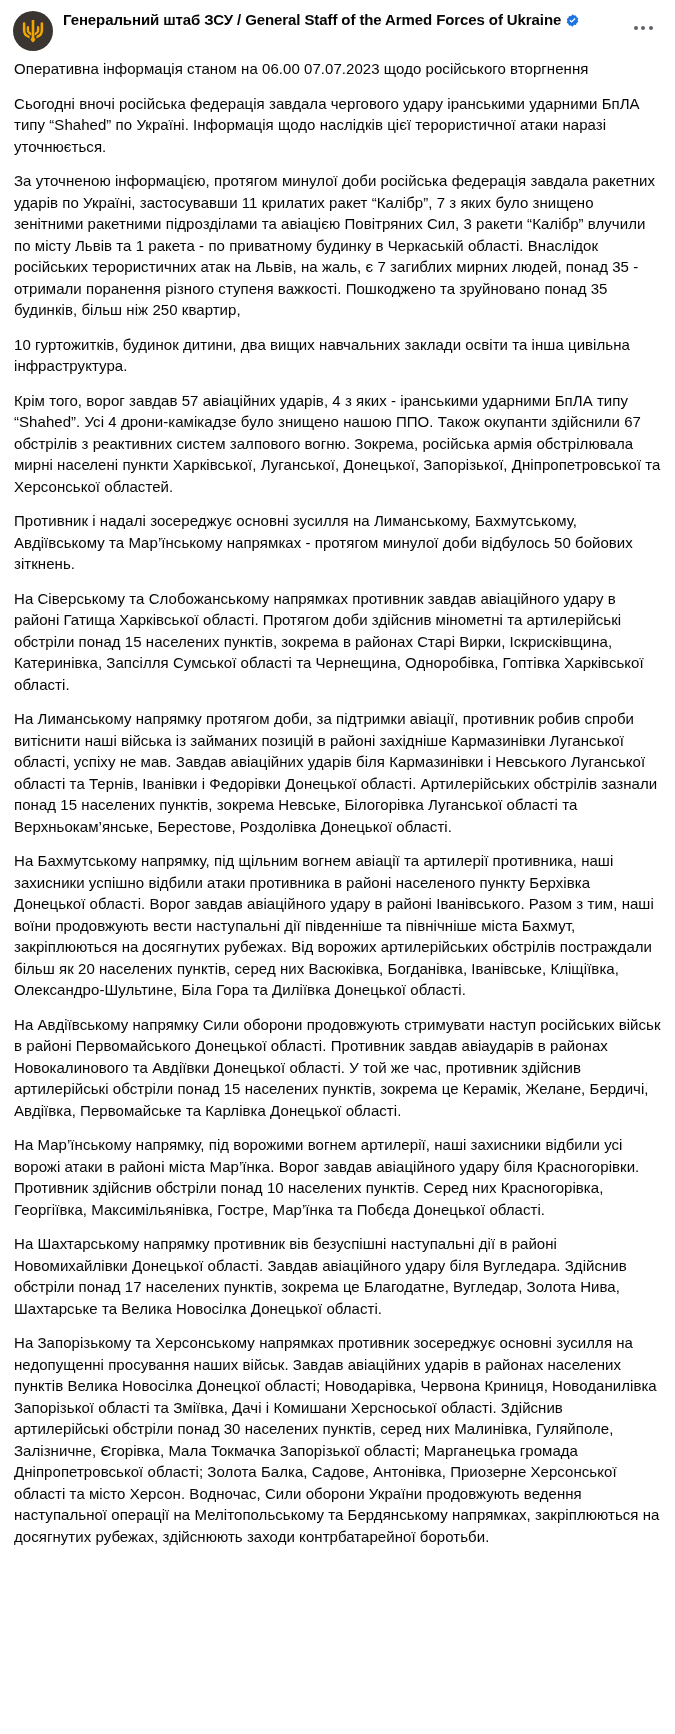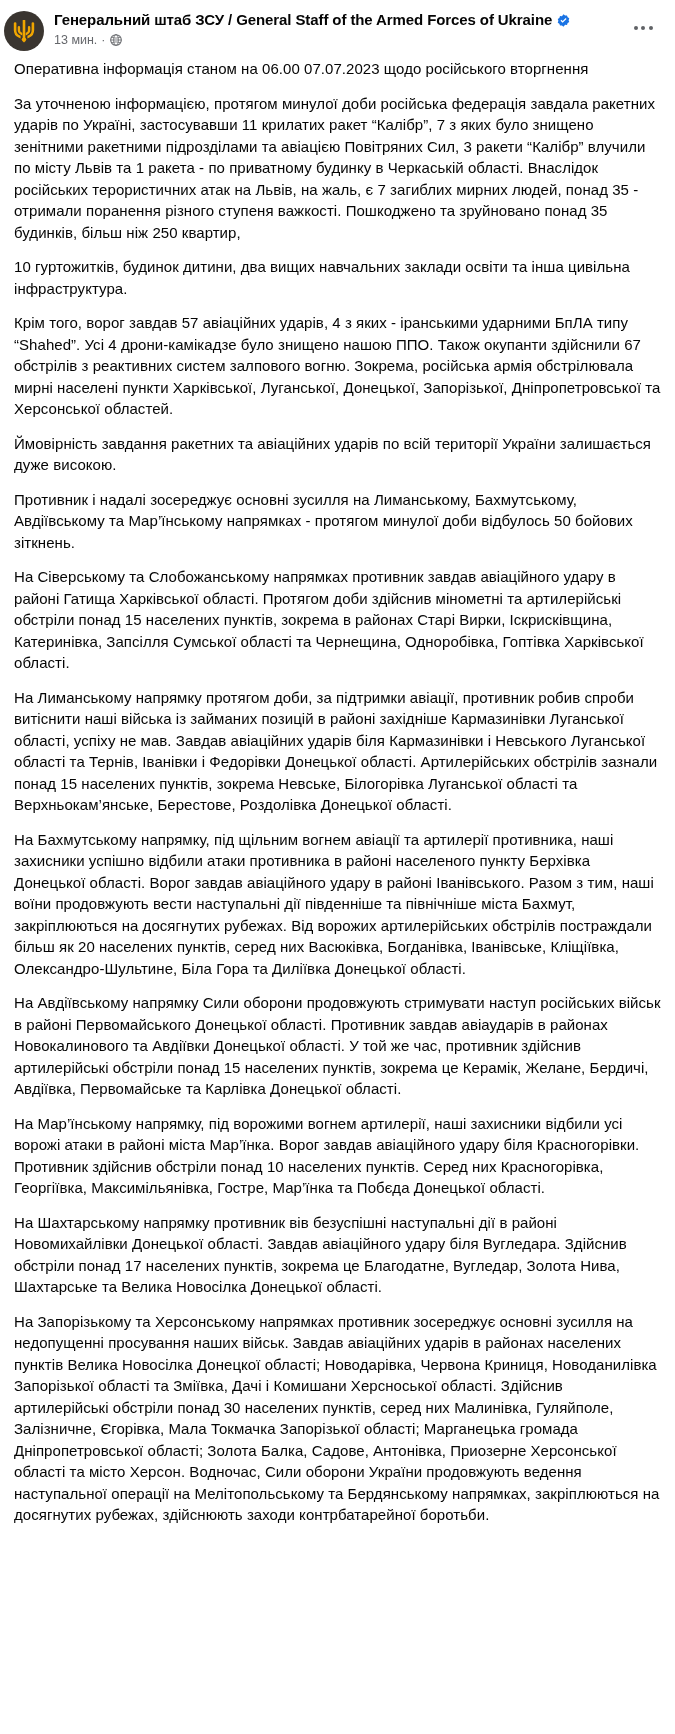--- a/index.html
+++ b/index.html
@@ -19,21 +19,21 @@
     width: 675px;
     background: #ffffff;
     box-sizing: border-box;
     padding: 0;
   }
 
   
   .post-header {
     display: flex;
     align-items: flex-start;
-    padding: 10px 12px 4px 4px;
+    padding: 10px 12px 4px 13px;
     box-sizing: border-box;
     position: relative;
   }
 
   .avatar {
     width: 40px;
     height: 40px;
     min-width: 40px;
     border-radius: 50%;
     background: #3a3530;
@@ -155,50 +155,37 @@
       <div class="author-line">
         <span class="author-name">Генеральний штаб ЗСУ / General Staff of the Armed Forces of Ukraine</span>
         <span class="verified-badge">
           <svg width="13" height="13" viewBox="0 0 16 16" aria-hidden="true">
             <path fill="#1b74e4" d="M8 0.4 l1.9 1.5 l2.4 -0.2 l0.8 2.3 l2.0 1.3 l-0.8 2.3 l0.8 2.3 l-2.0 1.3 l-0.8 2.3 l-2.4 -0.2 L8 15.6 l-1.9 -1.5 l-2.4 0.2 l-0.8 -2.3 l-2.0 -1.3 l0.8 -2.3 l-0.8 -2.3 l2.0 -1.3 l0.8 -2.3 l2.4 0.2 z"></path>
             <path fill="#ffffff" d="M6.95 10.85 L4.3 8.2 l1.05 -1.05 l1.6 1.6 l3.75 -3.75 l1.05 1.05 z"></path>
           </svg>
         </span>
       </div>
 
-      <div class="meta-line">
-        <span class="meta-time">13 мин.</span>
-        <span class="meta-dot">·</span>
-        <span class="globe-icon">
-          <svg width="12" height="12" viewBox="0 0 16 16" aria-hidden="true">
-            <circle cx="8" cy="8" r="7.1" fill="none" stroke="#65676b" stroke-width="1.4"></circle>
-            <ellipse cx="8" cy="8" rx="3.1" ry="7.1" fill="none" stroke="#65676b" stroke-width="1.1"></ellipse>
-            <line x1="1" y1="8" x2="15" y2="8" stroke="#65676b" stroke-width="1.1"></line>
-            <path d="M2.2 4.4 q5.8 2.2 11.6 0" fill="none" stroke="#65676b" stroke-width="1"></path>
-            <path d="M2.2 11.6 q5.8 -2.2 11.6 0" fill="none" stroke="#65676b" stroke-width="1"></path>
-          </svg>
-        </span>
-      </div>
     </div>
 
     <div class="menu-button">
       <span class="menu-dots">
         <span></span>
           <span></span>
           <span></span>
       </span>
     </div>
   </div>
 
   <div class="post-body">
     <p>Оперативна інформація станом на 06.00 07.07.2023 щодо російського вторгнення</p>
+    <p>Сьогодні вночі російська федерація завдала чергового удару іранськими ударними БпЛА типу “Shahed” по Україні. Інформація щодо наслідків цієї терористичної атаки наразі уточнюється.</p>
     <p>За уточненою інформацією, протягом минулої доби російська федерація завдала ракетних ударів по Україні, застосувавши 11 крилатих ракет “Калібр”, 7 з яких було знищено зенітними ракетними підрозділами та авіацією Повітряних Сил, 3 ракети “Калібр” влучили по місту Львів та 1 ракета - по приватному будинку в Черкаській області. Внаслідок російських терористичних атак на Львів, на жаль, є 7 загиблих мирних людей, понад 35 - отримали поранення різного ступеня важкості. Пошкоджено та зруйновано понад 35 будинків, більш ніж 250 квартир,</p>
     <p>10 гуртожитків, будинок дитини, два вищих навчальних заклади освіти та інша цивільна інфраструктура.</p>
     <p>Крім того, ворог завдав 57 авіаційних ударів, 4  з яких - іранськими ударними БпЛА типу “Shahed”. Усі 4 дрони-камікадзе було знищено нашою ППО.  Також окупанти здійснили 67 обстрілів з реактивних систем залпового вогню. Зокрема, російська армія обстрілювала мирні населені пункти Харківської, Луганської, Донецької, Запорізької, Дніпропетровської та Херсонської областей.</p>
-    <p>Ймовірність завдання ракетних та авіаційних ударів по всій території України залишається дуже високою.</p>
     <p>Противник і надалі зосереджує основні зусилля на Лиманському, Бахмутському, Авдіївському та Мар’їнському напрямках - протягом минулої доби відбулось 50 бойових зіткнень.</p>
     <p>На Сіверському та Слобожанському напрямках противник завдав авіаційного удару в районі Гатища Харківської області. Протягом доби здійснив мінометні та артилерійські обстріли понад 15 населених пунктів, зокрема в районах Старі Вирки, Іскрисківщина, Катеринівка, Запсілля Сумської області та Чернещина, Одноробівка, Гоптівка Харківської області.</p>
     <p>На Лиманському напрямку протягом доби, за підтримки авіації, противник робив спроби витіснити наші війська із займаних позицій в районі західніше Кармазинівки Луганської області, успіху не мав. Завдав авіаційних ударів біля Кармазинівки і Невського Луганської області та Тернів, Іванівки і Федорівки Донецької області. Артилерійських обстрілів зазнали понад 15 населених пунктів, зокрема Невське, Білогорівка Луганської області та Верхньокам’янське, Берестове, Роздолівка  Донецької області.</p>
     <p>На Бахмутському напрямку, під щільним вогнем авіації та артилерії противника, наші захисники успішно відбили атаки противника в районі населеного пункту Берхівка Донецької області. Ворог завдав авіаційного удару в районі Іванівського. Разом з тим, наші воїни продовжують вести наступальні дії південніше та північніше міста Бахмут, закріплюються на досягнутих рубежах. Від ворожих артилерійських обстрілів постраждали більш як 20 населених пунктів, серед них Васюківка, Богданівка, Іванівське, Кліщіївка, Олександро-Шультине, Біла Гора та Диліївка Донецької області.</p>
     <p>На Авдіївському напрямку Сили оборони продовжують стримувати наступ російських військ в районі Первомайського Донецької області. Противник завдав авіаударів в районах Новокалинового та Авдіївки Донецької області. У той же час, противник здійснив артилерійські обстріли понад 15 населених пунктів, зокрема це Керамік, Желане, Бердичі, Авдіївка, Первомайське та Карлівка Донецької області.</p>
     <p>На Мар’їнському напрямку, під ворожими вогнем артилерії, наші захисники відбили усі ворожі атаки в районі міста Мар’їнка. Ворог завдав авіаційного удару біля Красногорівки. Противник здійснив обстріли понад 10 населених пунктів. Серед них Красногорівка, Георгіївка, Максимільянівка, Гостре, Мар’їнка та Побєда Донецької області.</p>
     <p>На Шахтарському напрямку противник вів безуспішні наступальні дії в районі Новомихайлівки Донецької області. Завдав авіаційного удару біля Вугледара. Здійснив обстріли понад 17 населених пунктів, зокрема це Благодатне, Вугледар, Золота Нива, Шахтарське та Велика Новосілка Донецької області.</p>
     <p>На Запорізькому та Херсонському напрямках противник зосереджує основні зусилля на недопущенні просування наших військ. Завдав авіаційних ударів в районах населених пунктів Велика Новосілка Донецкої області; Новодарівка, Червона Криниця, Новоданилівка Запорізької області та Зміївка, Дачі і Комишани Херсноської області. Здійснив артилерійські обстріли понад 30 населених пунктів, серед них Малинівка, Гуляйполе, Залізничне, Єгорівка, Мала Токмачка Запорізької області; Марганецька громада Дніпропетровської області; Золота Балка, Садове, Антонівка, Приозерне Херсонської області та місто Херсон. Водночас, Сили оборони України продовжують ведення наступальної операції на Мелітопольському та Бердянському напрямках, закріплюються на досягнутих рубежах, здійснюють заходи контрбатарейної боротьби.</p>
 
   </div>

